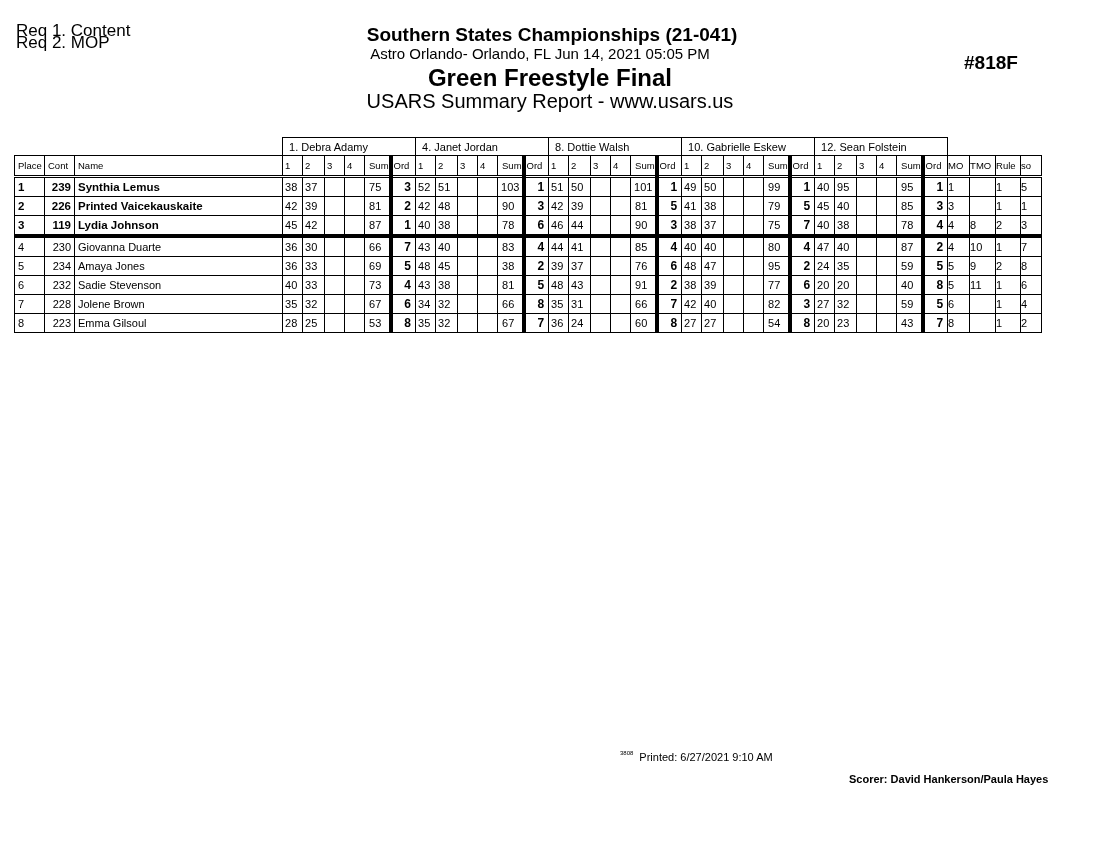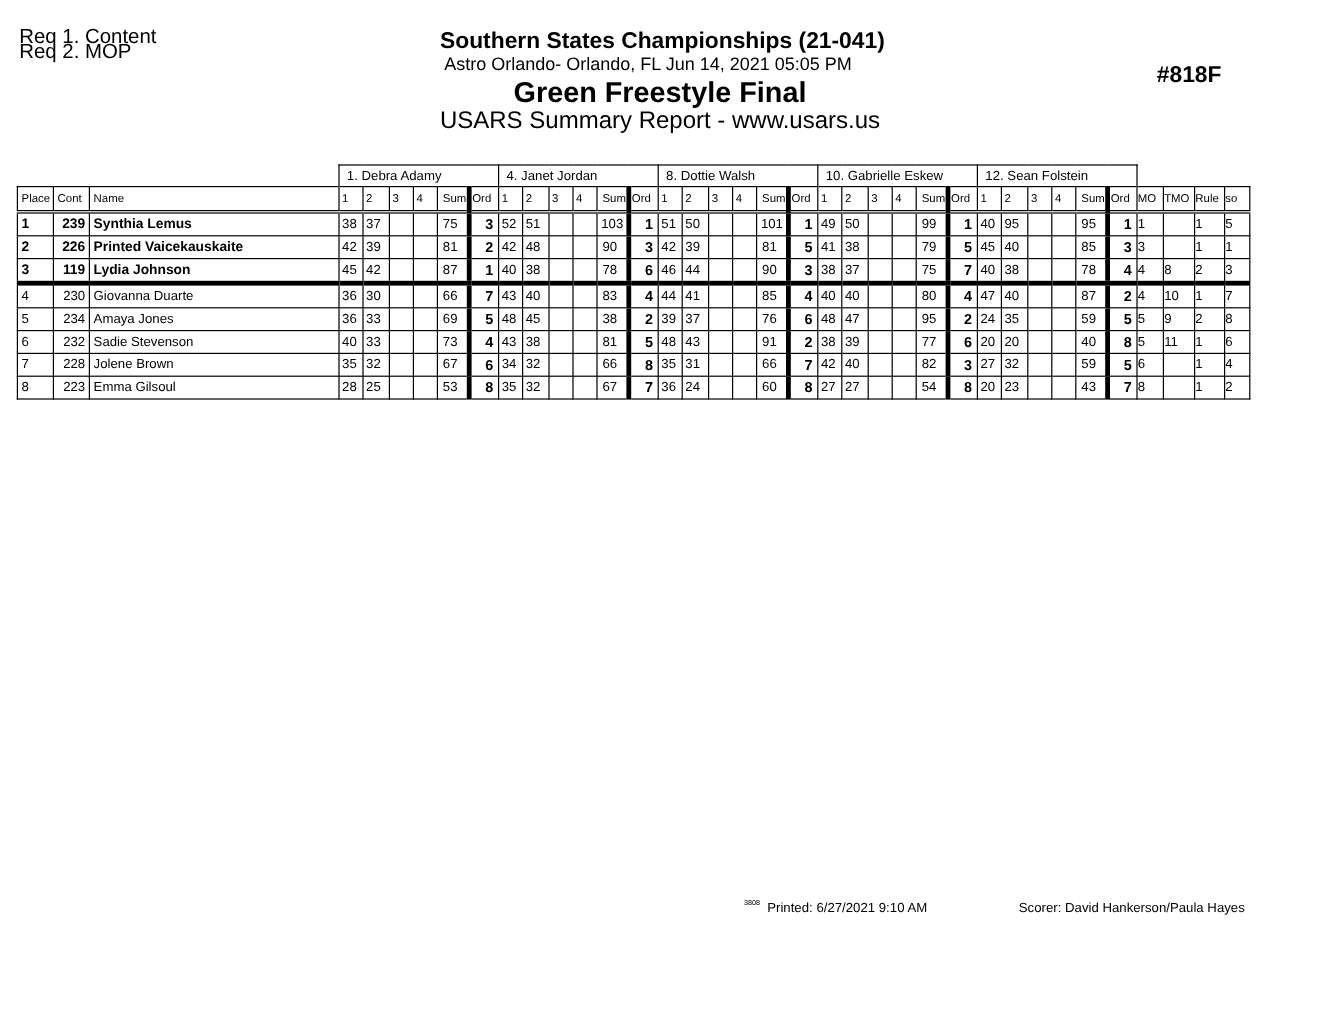--- a/index.html
+++ b/index.html
@@ -26,21 +26,21 @@
   table.grid td.ctr { text-align:left; padding:0; }
   table.grid tr.top td { font-weight:bold; }
   table.grid tr.top td.num, table.grid tr.top td.sum, table.grid tr.top td.sumr, table.grid tr.top td.ctr { font-weight:normal; }
   table.grid tr.top td.pl, table.grid tr.top td.ct, table.grid tr.top td.nm { font-weight:bold; font-size:11.5px; }
   table.grid tr.sep td { border-bottom:4px solid #000; }
   td.ct { text-align:right; }
   td.first-judge-col { border-left:1px solid #000; }
 
   .footer-printed { position:absolute; left:620px; top:751px; font-size:11px; }
   .footer-printed .tiny { font-size:6px; vertical-align:top; margin-right:6px; position:relative; top:-1px; }
-  .footer-scorer { position:absolute; left:849px; top:751px; font-size:11px; }
+  .footer-scorer { position:absolute; left:849px; top:773px; font-size:11px;font-weight:bold; }
 </style>
 </head>
 <body>
 
 <div class="req">
   <div>Req  1.  Content</div>
   <div>Req  2.  MOP</div>
 </div>
 
 <div class="hdr-center title1">Southern States Championships (21-041)</div>

